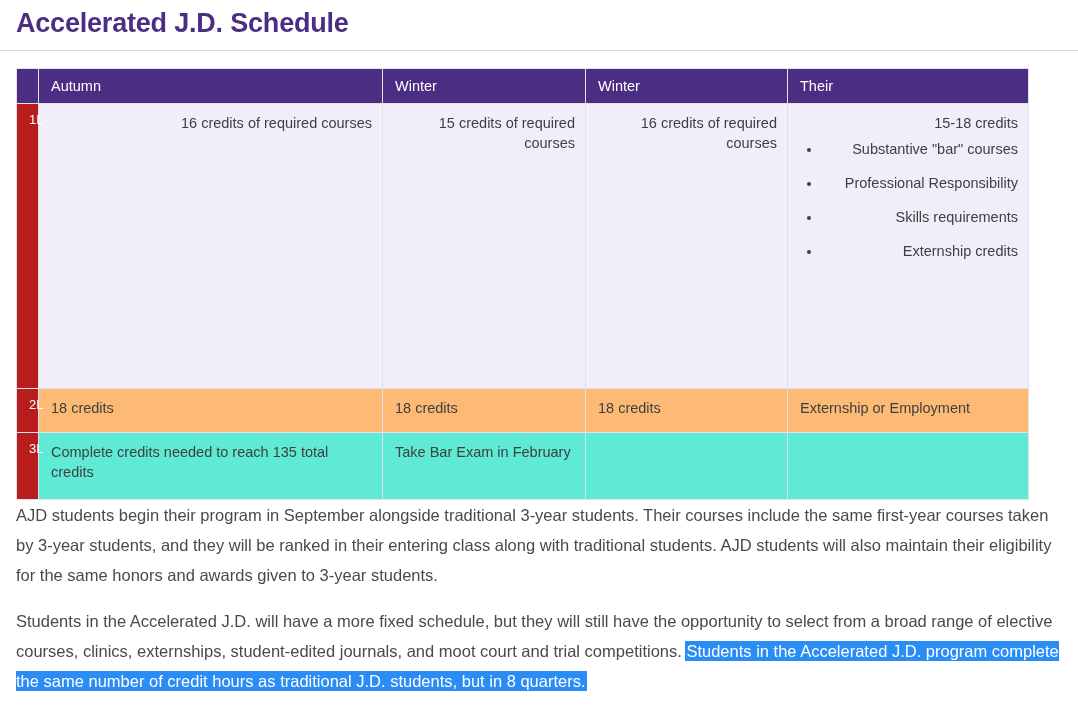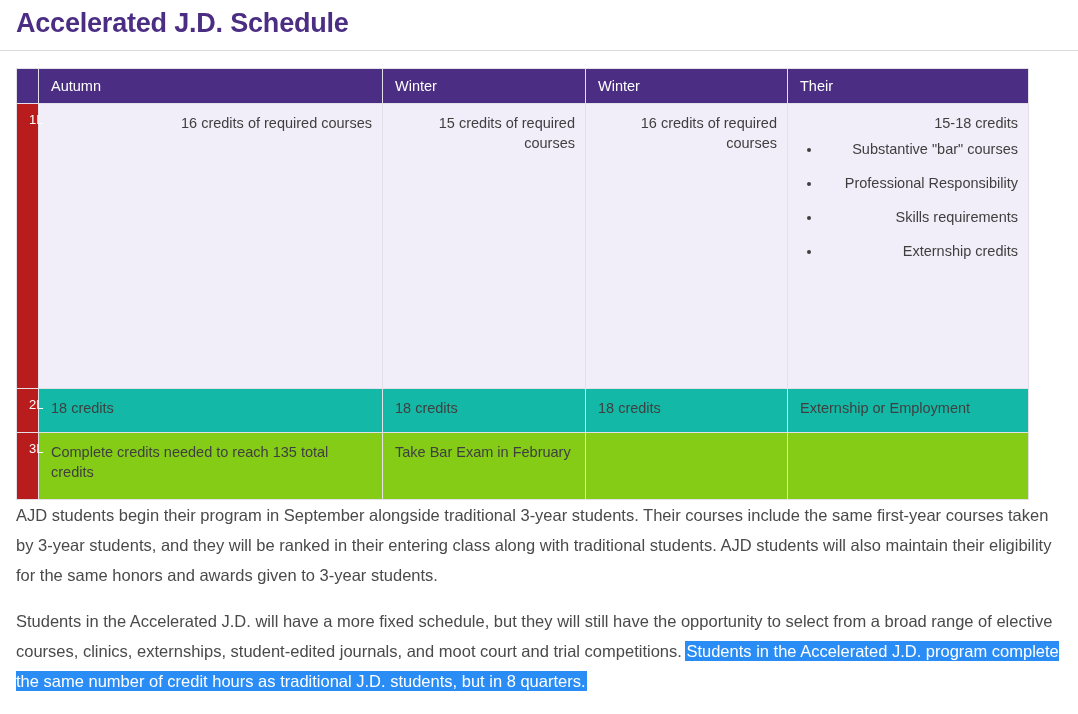--- a/index.html
+++ b/index.html
@@ -83,22 +83,22 @@
     font-weight: bold;
     font-size: 13px;
     padding: 6px 0 6px 0;
     text-align: center;
     border-color: #4b2e83;
     vertical-align: top;
     line-height: 14px;
   }
 
   tbody tr.row-1l td { background: #f2eef9; text-align: right; }
-  tbody tr.row-2l td { background: #14b8a6; }
-  tbody tr.row-3l td { background: #84cc16; }
+  tbody tr.row-2l td { background: #fdba74; }
+  tbody tr.row-3l td { background: #5eead4; }
 
   td .cell-text {
     line-height: 20px;
     color: #3f3f3f;
   }
 
   ul.cell-list {
     margin: 6px 0 0 0;
     padding-left: 22px;
     list-style: disc;

